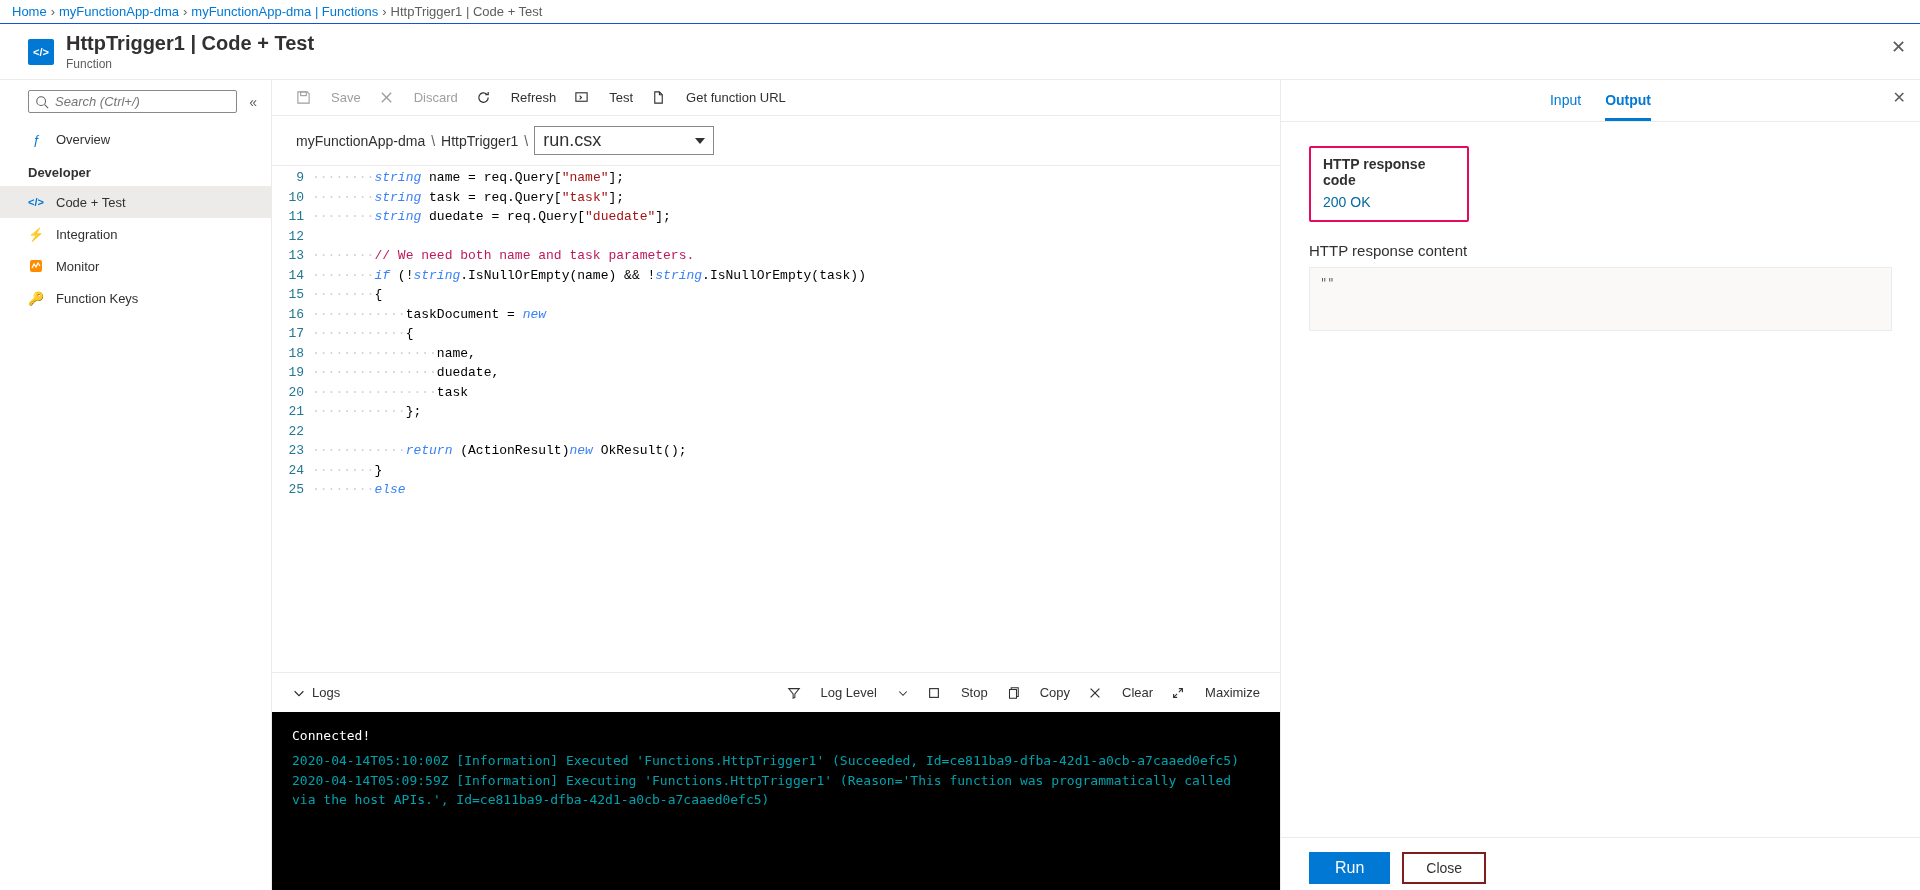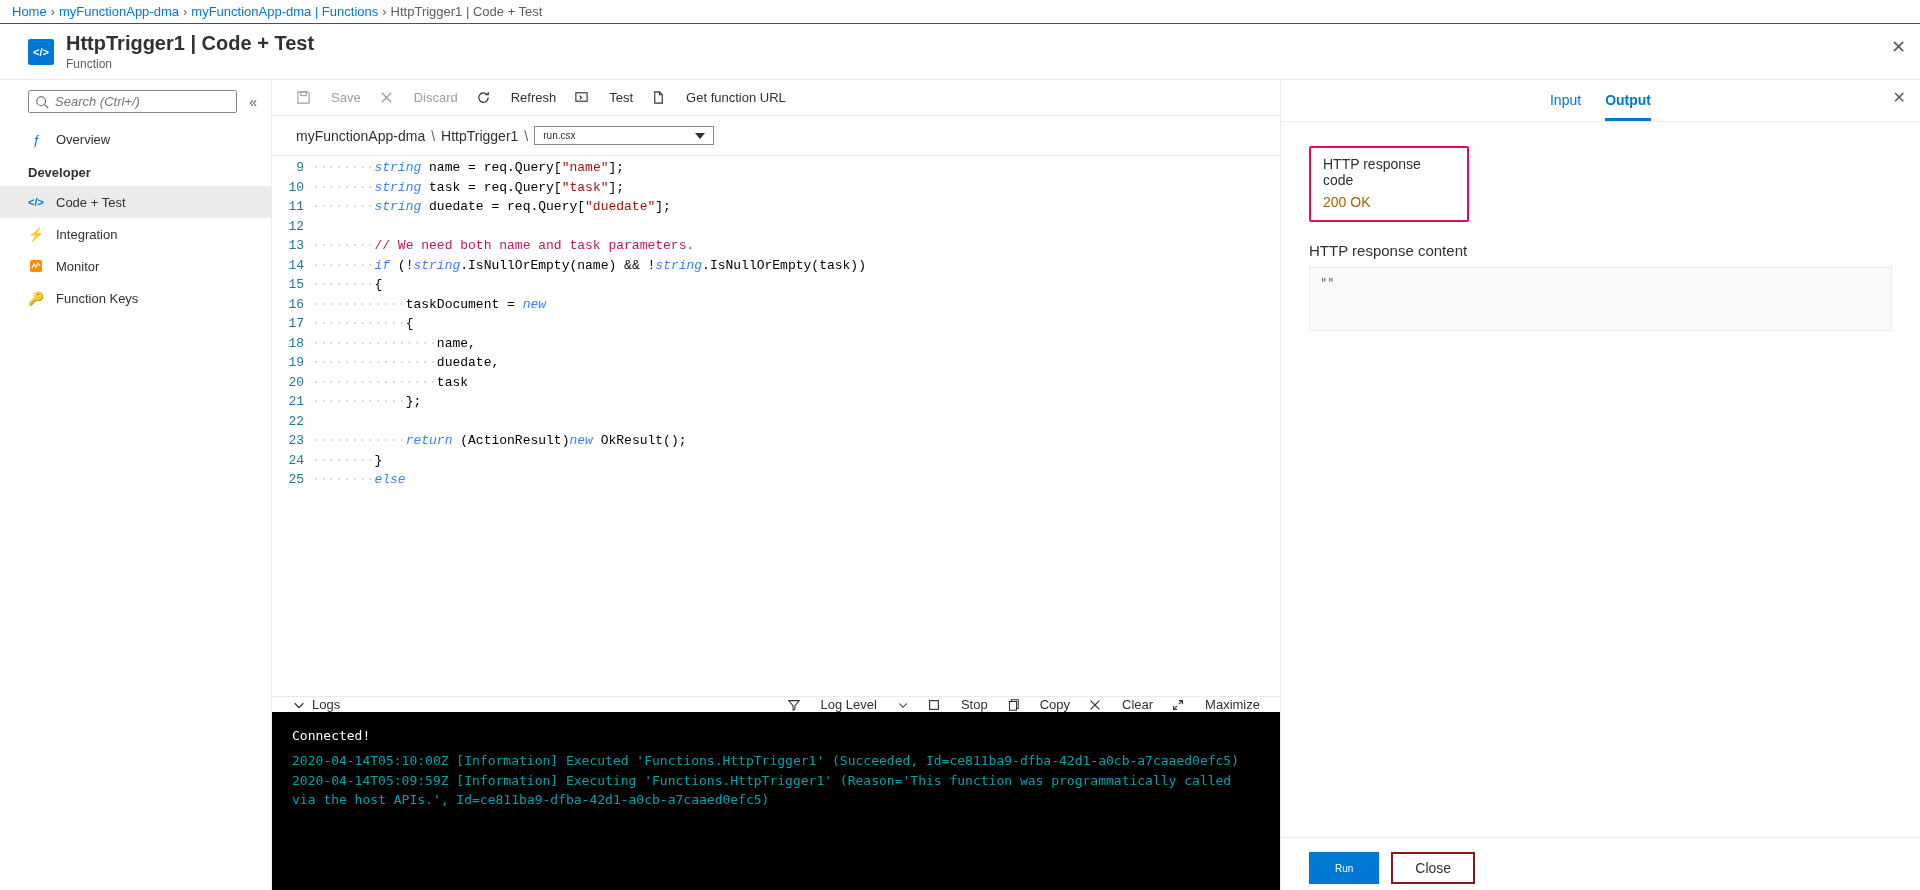--- a/index.html
+++ b/index.html
@@ -36,60 +36,60 @@
   
   
   .main { flex: 1; display: flex; flex-direction: column; overflow: hidden; }
   .toolbar { display: flex; align-items: center; gap: 18px; padding: 10px 24px; border-bottom: 1px solid #edebe9; }
   .toolbar .tbtn { display: flex; align-items: flex-start; gap: 20px; cursor: pointer; color: #323130; }
   .toolbar .tbtn.disabled { color: #a19f9d; cursor: default; }
   .toolbar .tbtn svg { flex-shrink: 0; }
   
   .pathbar { display: flex; align-items: center; gap: 6px; padding: 10px 24px; font-size: 14px; color: #323130; }
   .pathbar .sep { color: #605e5c; }
-  .file-select { border: 1px solid #8a8886; padding: 3px 40px 3px 8px; font-size: 10px; position: relative; cursor: pointer; min-width: 180px; }
+  .file-select { border: 1px solid #8a8886; padding: 3px 40px 3px 8px; font-size: 18px; position: relative; cursor: pointer; min-width: 180px; }
   .file-select::after { content: ""; position: absolute; right: 8px; top: 50%; width: 0; height: 0; border-left: 5px solid transparent; border-right: 5px solid transparent; border-top: 6px solid #323130; transform: translateY(-50%); }
   
   .editor-wrap { flex: 1; display: flex; overflow: hidden; }
   .editor { flex: 1; display: flex; font-family: Consolas, "Courier New", monospace; font-size: 13px; overflow: hidden; border-top: 1px solid #edebe9; }
   .gutter { width: 40px; text-align: right; padding: 2px 8px 2px 0; color: #237893; user-select: none; }
   .gutter div { height: 19.5px; line-height: 19.5px; }
   .code-col { flex: 1; padding: 2px 0; overflow: hidden; }
   .code-line { height: 19.5px; line-height: 19.5px; white-space: pre; }
   .ws { color: #d0d0d0; }
   .kw { color: #3b82f6; font-style: italic; }
   .str { color: #a31515; }
   .cm { color: #be185d; }
   .pl { color: #000000; }
   
   
-  .logsbar { display: flex; align-items: flex-end; padding: 0 20px; border-top: 1px solid #edebe9; gap: 18px; }
+  .logsbar { display: flex; align-items: flex-end; padding: 12px 20px; border-top: 1px solid #edebe9; gap: 18px; }
   .logsbar .lbl { display: flex; align-items: center; gap: 6px; }
   .logsbar .spacer { flex: 1; }
   .logsbar .lb-btn { display: flex; align-items: center; gap: 20px; cursor: pointer; }
   
   
   .console { background: #000; color: #ddd; font-family: Consolas, monospace; font-size: 13px; padding: 16px 20px; height: 186px; border-bottom: 1px solid #edebe9; }
   .console .connected { color: #fff; margin-bottom: 8px; }
   .console .logline { color: #00a2ad; line-height: 1.5; }
   
   
   .right-panel { width: 640px; border-left: 1px solid #edebe9; display: flex; flex-direction: column; position: relative; flex-shrink: 0; }
   .rp-close { position: absolute; right: 14px; top: 8px; font-size: 16px; cursor: pointer; color: #605e5c; }
   .rp-tabs { display: flex; gap: 24px; padding: 12px 28px 0 28px; border-bottom: 1px solid #edebe9; justify-content: center; }
   .rp-tab { padding-bottom: 10px; cursor: pointer; color: #0078d4; font-size: 14px; }
   .rp-tab.active { border-bottom: 3px solid #0078d4; font-weight: 600; }
   .rp-body { padding: 24px 28px; flex: 1; }
   .rp-card { border: 2px solid #e30b5d; border-radius: 2px; padding: 8px 12px 10px 12px; width: 160px; margin-bottom: 20px; }
-  .rp-card-title { font-weight: 400; font-size: 14px; margin-bottom: 6px; }
-  .rp-card-val { color: #a16207; font-size: 14px; }
+  .rp-card-title { font-weight: 700; font-size: 14px; margin-bottom: 6px; }
+  .rp-card-val { color: #0369a1; font-size: 14px; }
   .rp-h { font-size: 15px; font-weight: 400; margin-bottom: 8px; }
   .rp-content { background: #faf9f8; border: 1px solid #edebe9; padding: 8px 10px; min-height: 64px; color: #605e5c; font-family: Consolas, monospace; font-size: 12px; }
   .rp-footer { padding: 14px 28px; border-top: 1px solid #edebe9; display: flex; gap: 12px; }
-  .btn-primary { background: #0078d4; color: #fff; border: none; padding: 7px 26px; font-size: 10px; cursor: pointer; }
+  .btn-primary { background: #0078d4; color: #fff; border: none; padding: 7px 26px; font-size: 16px; cursor: pointer; }
   .btn-secondary { background: #fff; color: #323130; border: 2px solid #7f1d1d; padding: 6px 22px; font-size: 14px; cursor: pointer; }
   
   
   .bottom-scroll { position: absolute; bottom: 0; left: 0; right: 0; height: 17px; overflow-x: scroll; }
   .bottom-scroll-inner { width: 2000px; height: 1px; }
 </style>
 </head>
 <body>
 
 <div class="breadcrumb">

